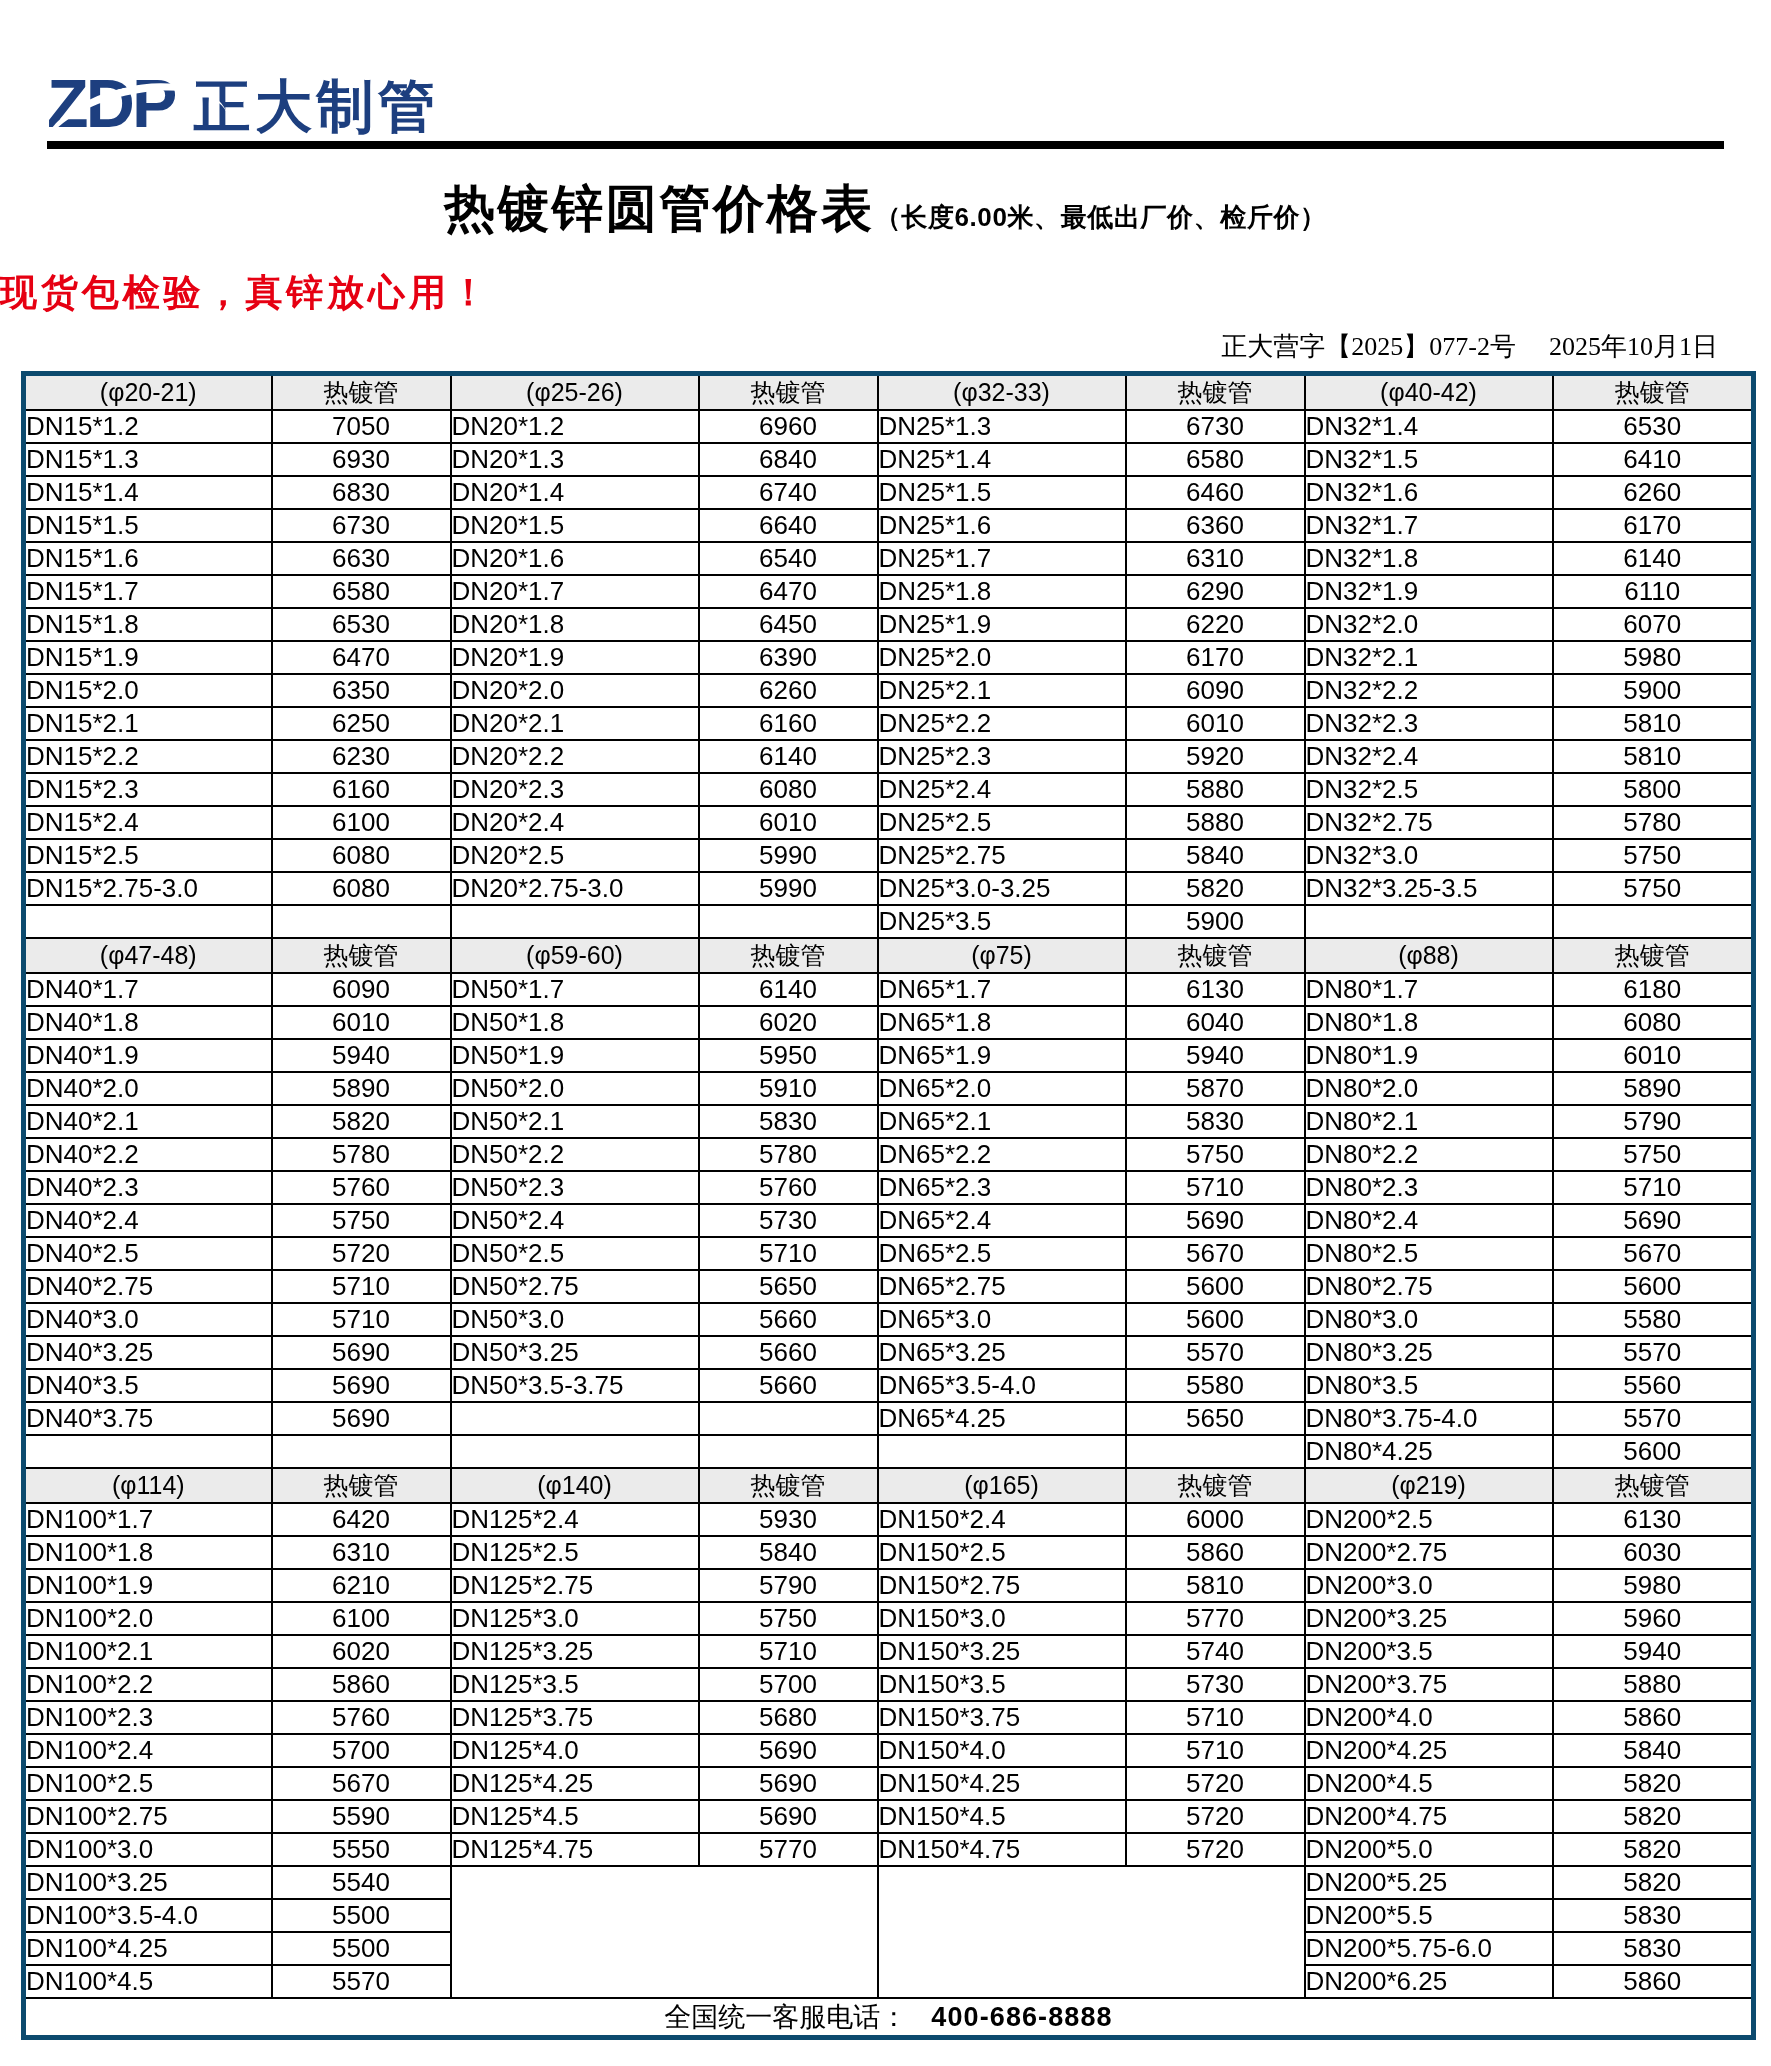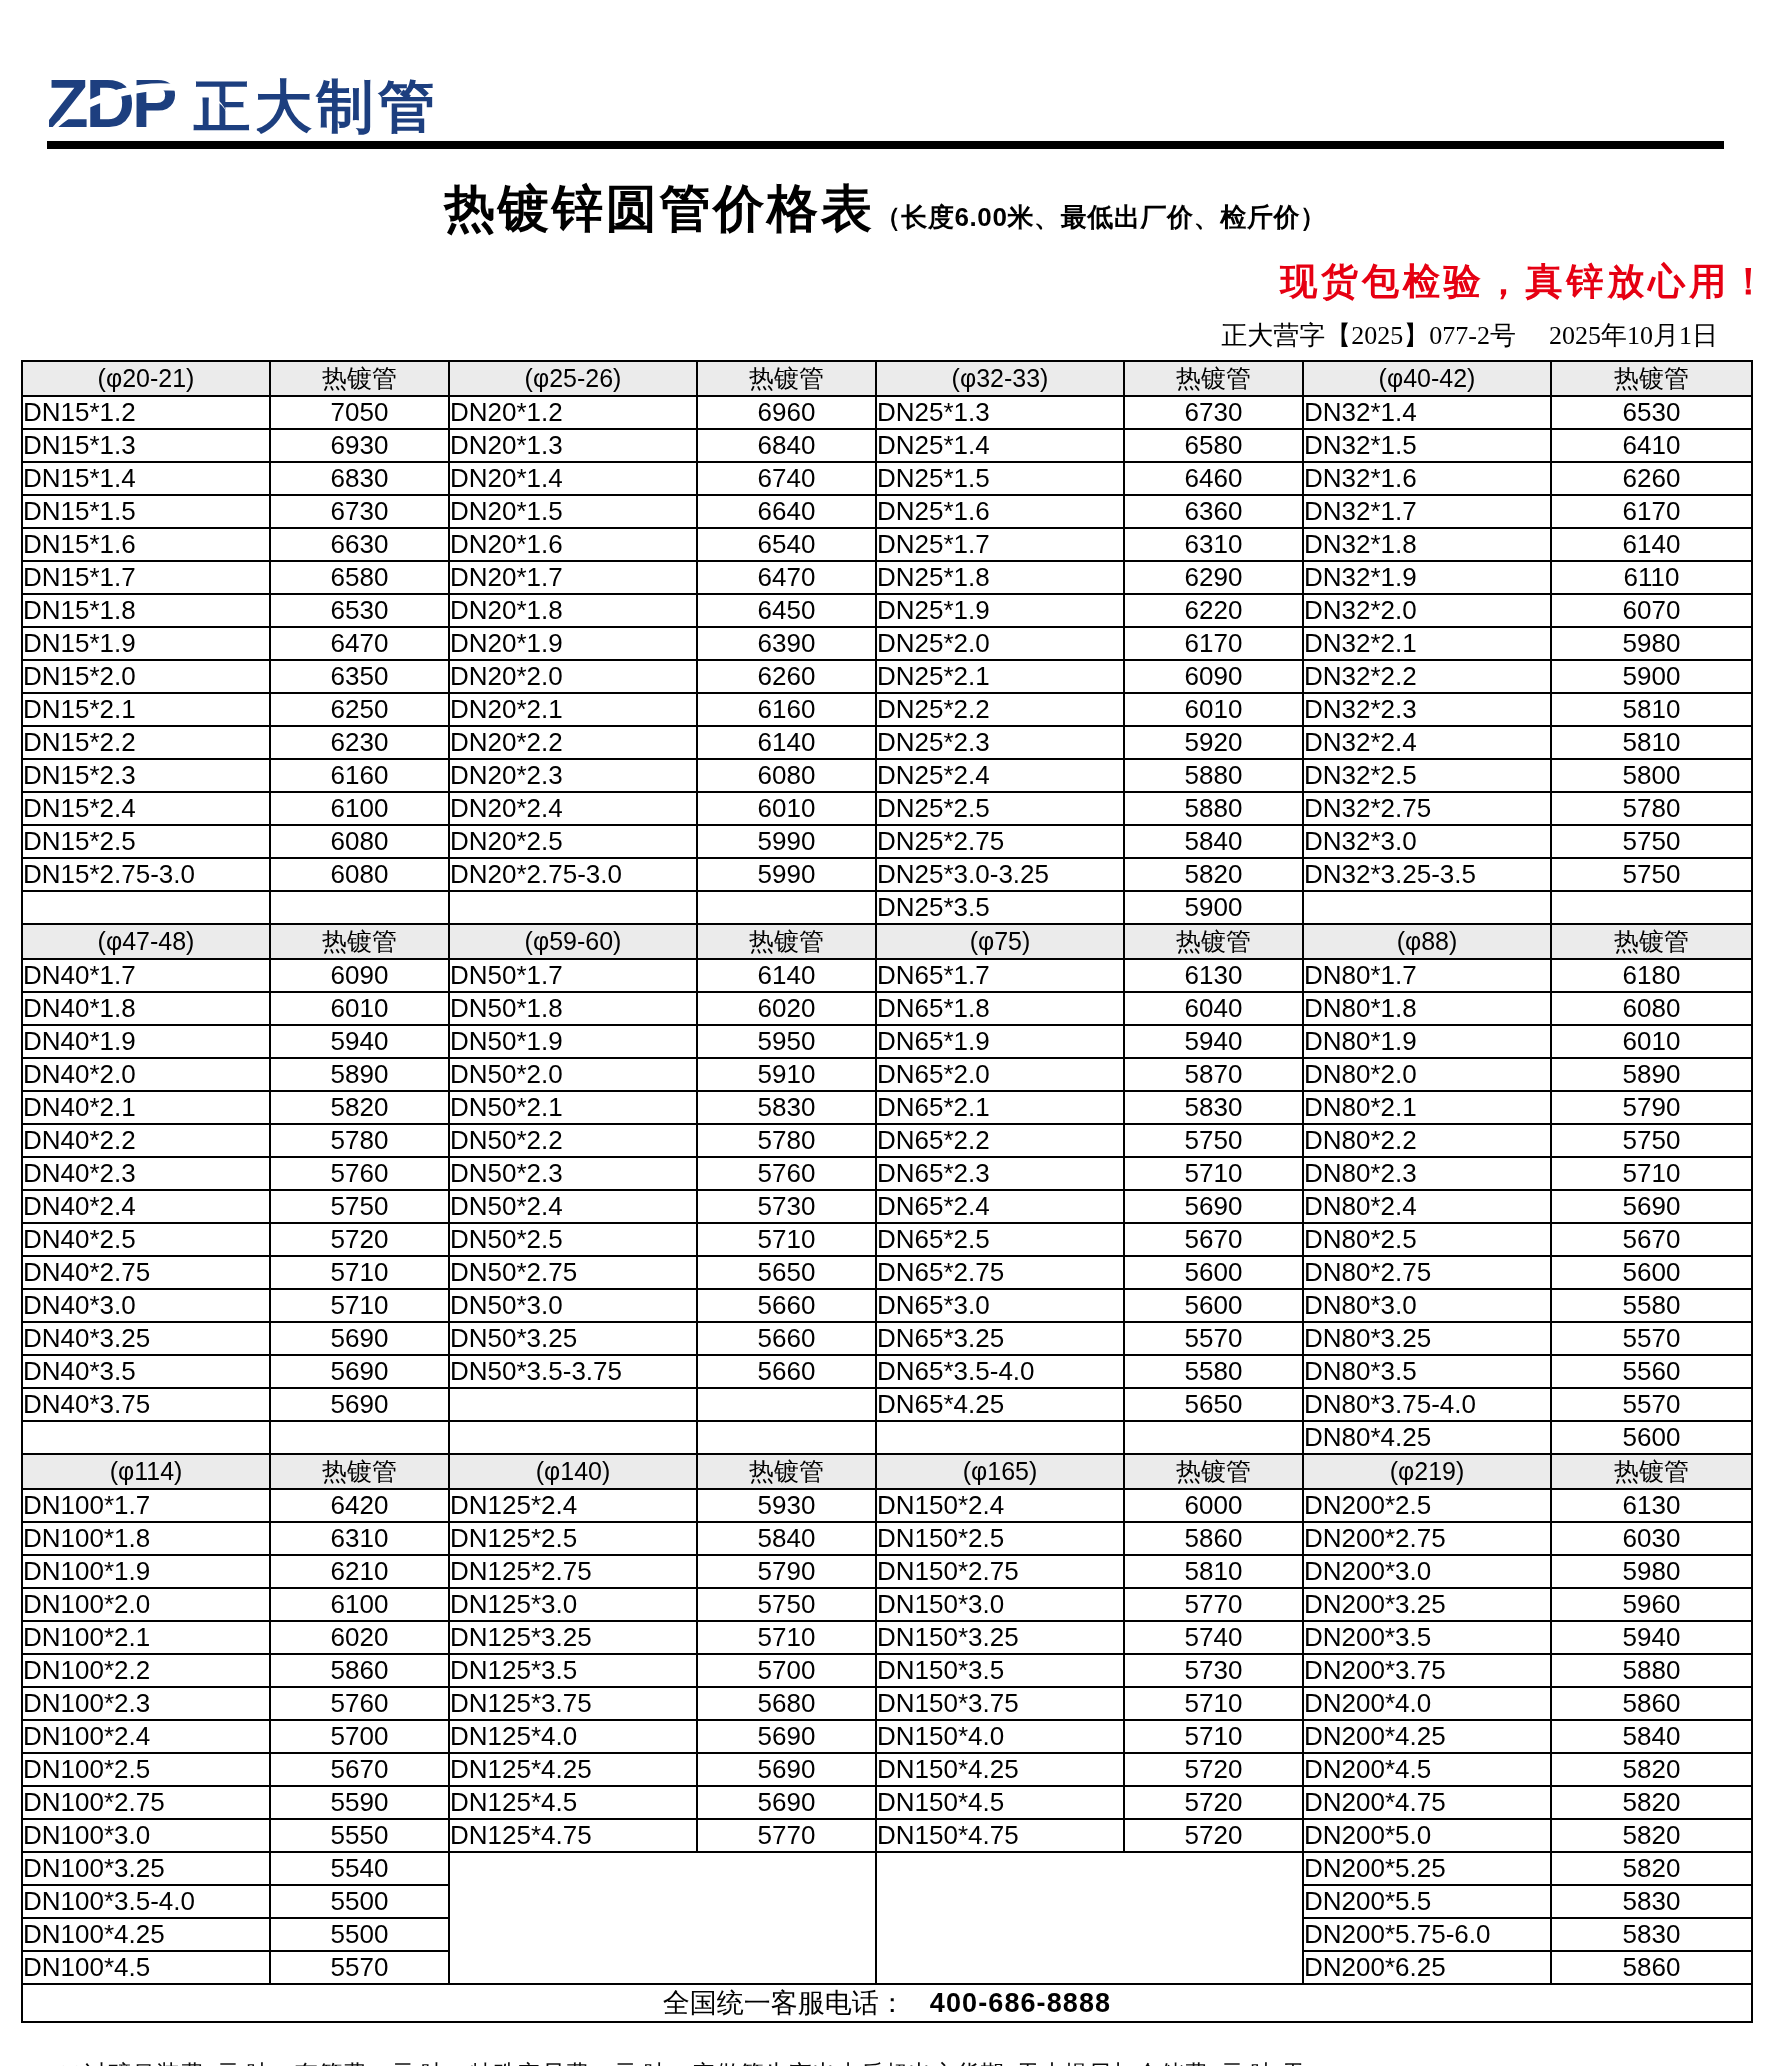--- a/index.html
+++ b/index.html
@@ -21,25 +21,25 @@
   .swoosh{position:absolute;left:-12.3px;top:14.5px;width:190px;height:54px;
     border-top:8.4px solid #ffffff;border-radius:50% 50% 0 0 / 95% 95% 0 0;
     transform:rotate(-13deg);pointer-events:none;}
   .logo-name{font-size:57px;font-weight:900;letter-spacing:4.5px;margin-left:19px;line-height:1.0;}
   .slogan{font-size:44px;font-weight:900;color:var(--brand-navy);letter-spacing:3.3px;padding-right:112px;line-height:1.1;}
   .rule{height:7.8px;background:#000;margin:6.7px 47px 0 47px;}
   
   .title-line{text-align:center;margin-top:26px;white-space:nowrap;}
   .title-main{font-size:51px;font-weight:bold;letter-spacing:2.8px;}
   .title-sub{font-size:26px;font-weight:bold;letter-spacing:0.6px;}
-  .promo{text-align:right;font-size:37px;font-weight:bold;color:var(--promo-red);margin-top:13px;letter-spacing:3.9px;}
+  .promo{text-align:left;font-size:37px;font-weight:bold;color:var(--promo-red);margin-top:24px;letter-spacing:3.9px;}
   .doc-line{text-align:right;font-size:26px;margin:11px 53px 6.7px 0;font-family:"Liberation Serif", serif;padding-left:27px;}
   .doc-gap{display:inline-block;width:33px;}
   
-  table.price{border-collapse:collapse;table-layout:fixed;margin:0 0 0 21px;width:1729px;border:2px solid #0c4a6e;}
+  table.price{border-collapse:collapse;table-layout:fixed;margin:0 0 0 21px;width:1729px;border:5px solid #0c4a6e;}
   table.price td{border:2.8px solid #000;height:32px;font-size:26px;padding:0;overflow:hidden;white-space:nowrap;}
   tr.sec-head td{background:var(--header-gray);text-align:center;font-size:25px;height:35px;}
   td.spec{text-align:left;padding-left:6.7px;}
   td.price-cell{text-align:center;}
   td.price-cell.left{text-align:center;padding-left:0;border-radius:13px;}
   td.merged{background:#ffffff;}
   tfoot td.cs{height:38px;text-align:center;font-size:27px;}
   tfoot .phone{font-weight:bold;margin-left:24px;letter-spacing:1.1px;}
   
   .notes{margin:23.4px 39px 0 56px;font-size:24px;line-height:2.35;font-family:"Liberation Serif", serif;color:#0a0a0a;}

